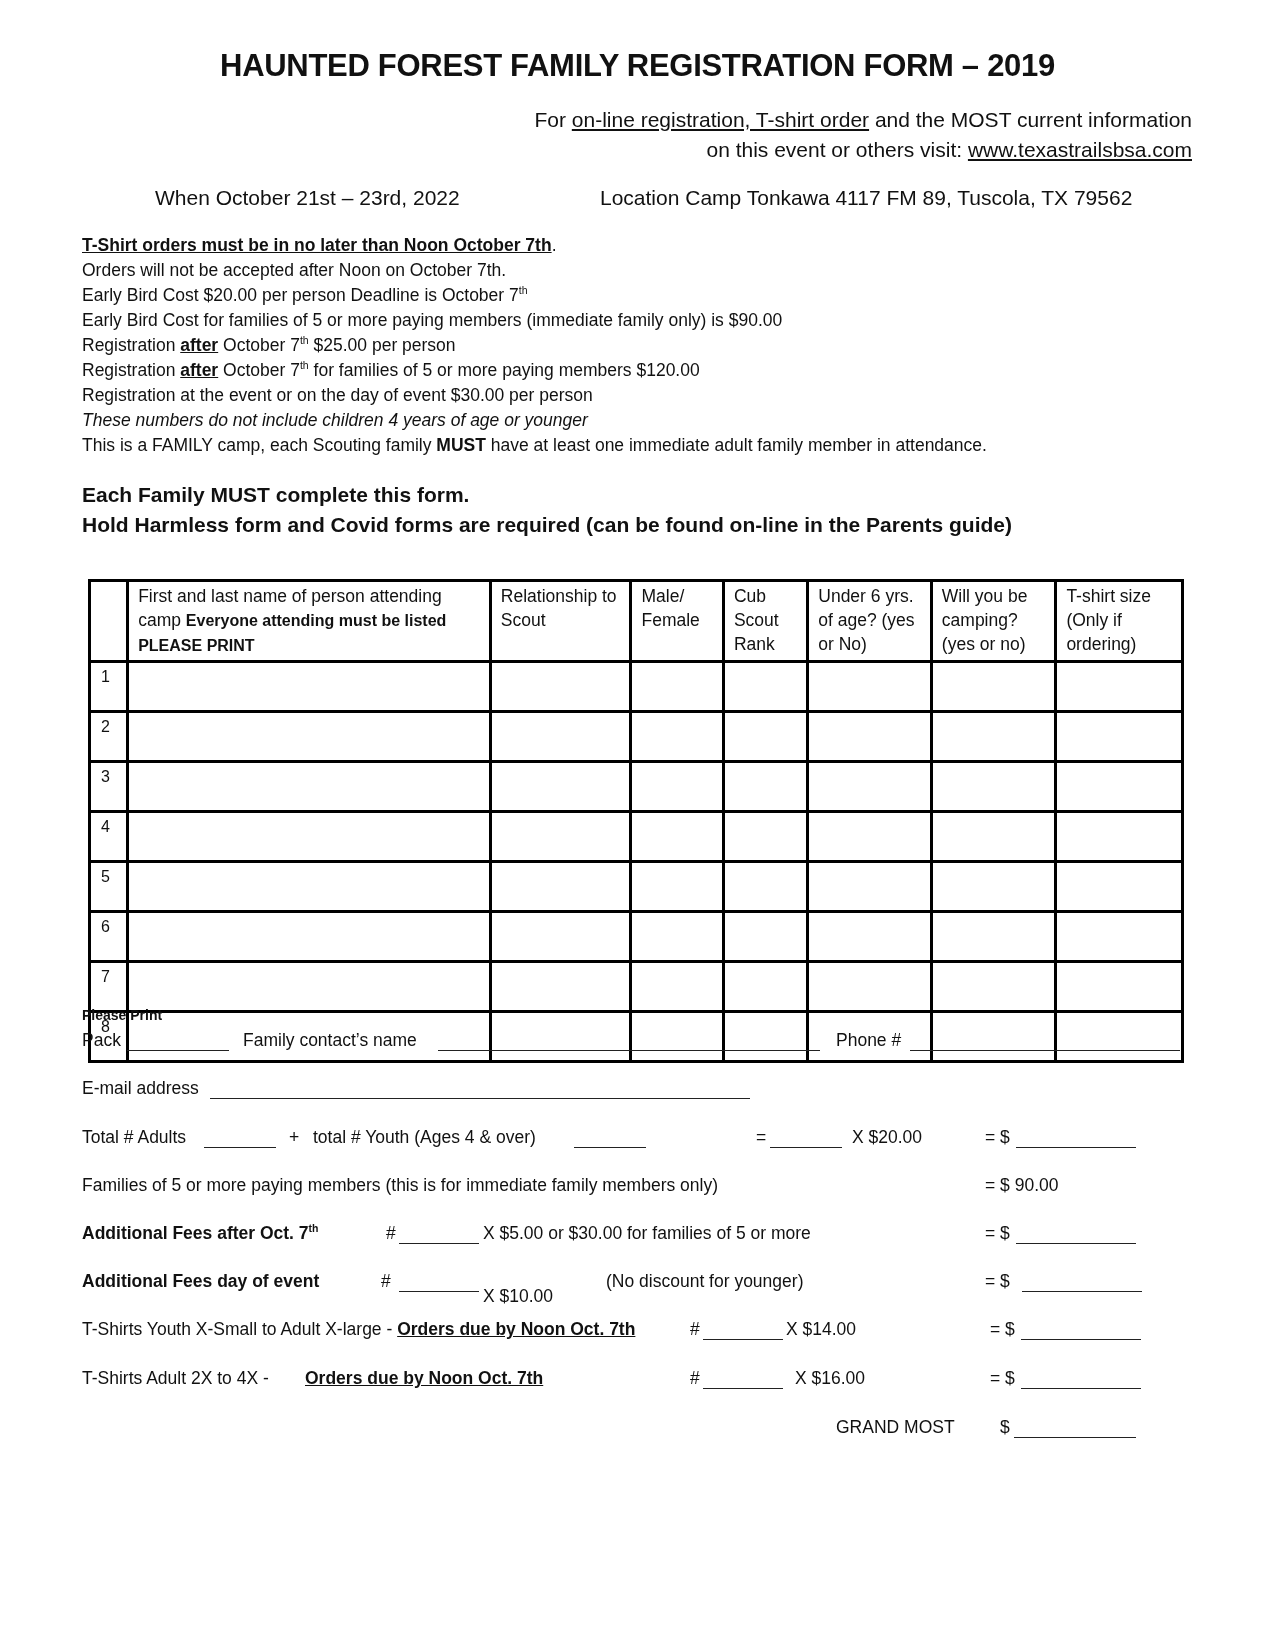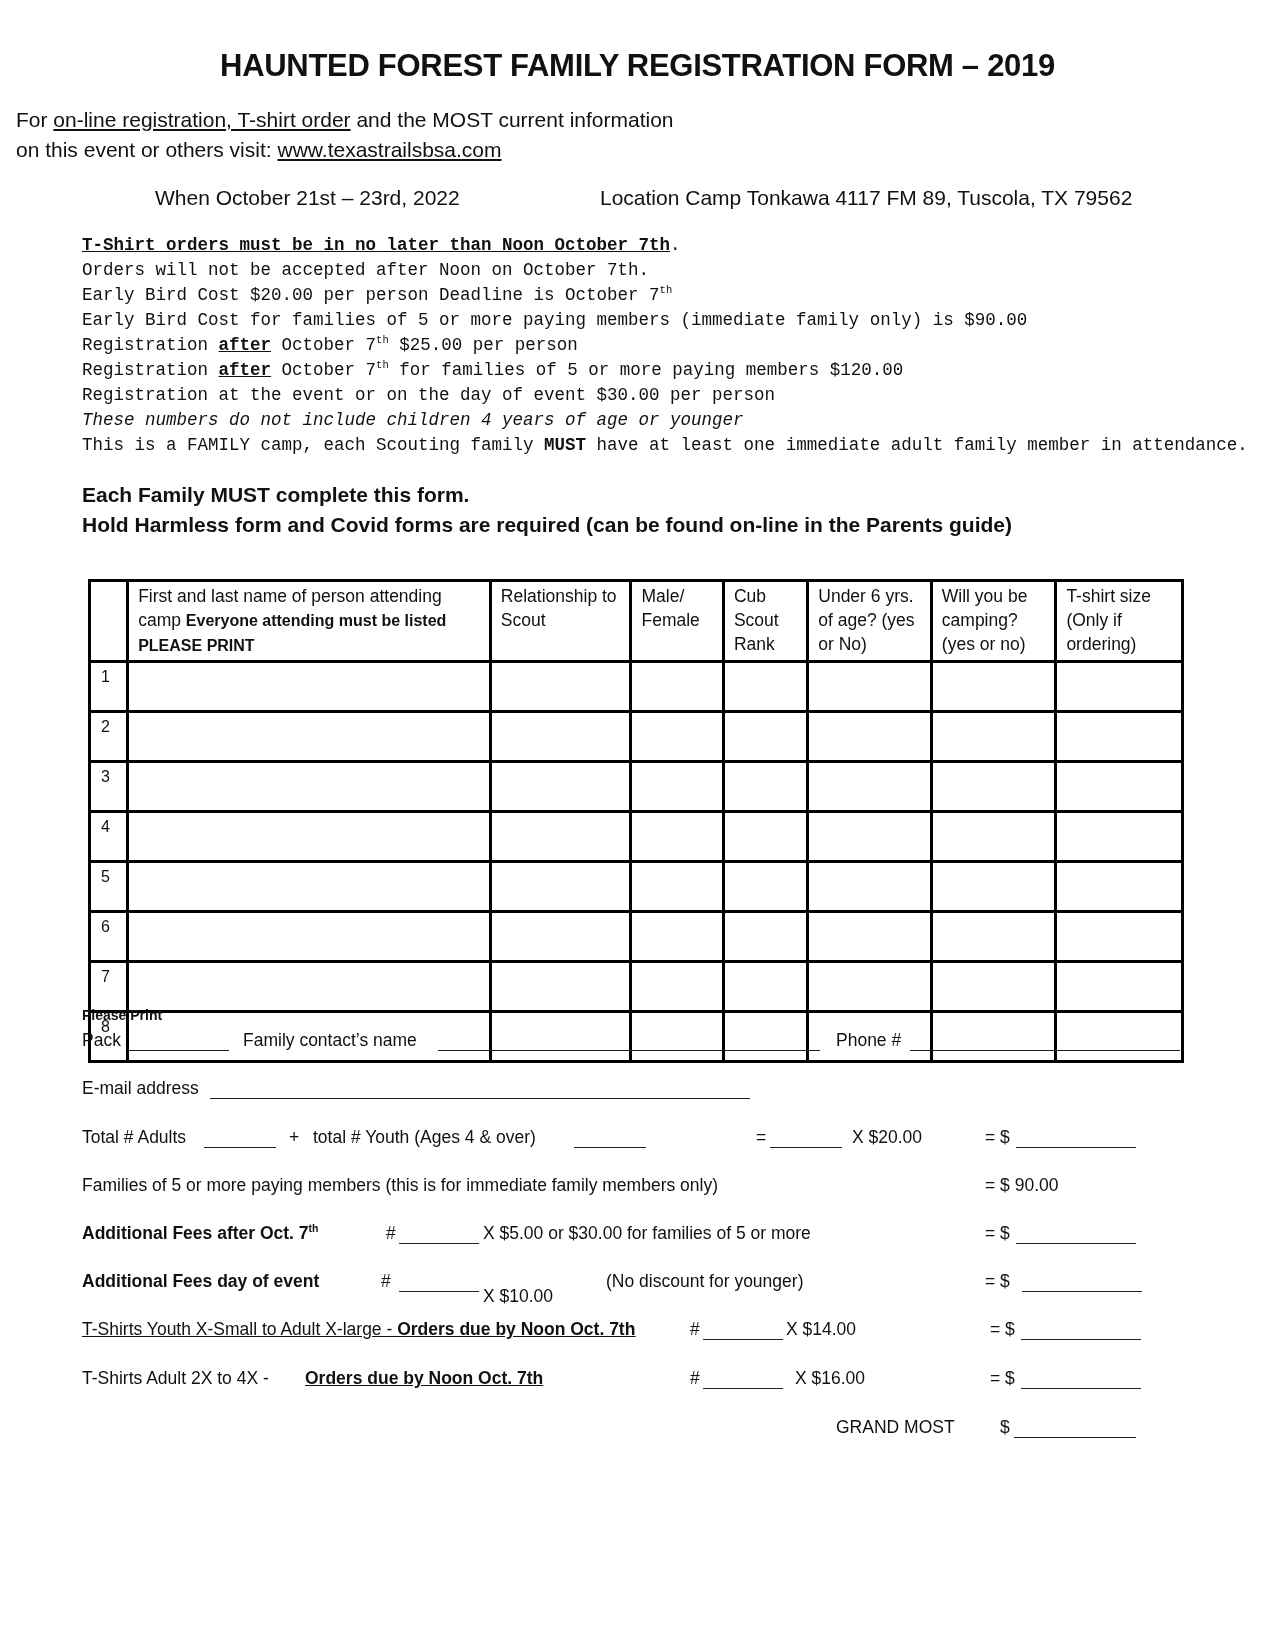--- a/index.html
+++ b/index.html
@@ -5,25 +5,25 @@
   html, body { margin: 0; padding: 0; background: #ffffff; }
   body {
     width: 1275px; height: 1650px; position: relative; overflow: hidden;
     font-family: "Liberation Sans", sans-serif; color: #111;
   }
   .abs { position: absolute; white-space: nowrap; }
   .title {
     left: 0; width: 1275px; top: 48px; text-align: center;
     font-size: 31px; font-weight: bold; letter-spacing: -0.3px;
   }
-  .sub { left: 16px; width: 1192px; text-align: left; font-size: 21px; }
+  .sub { left: 0; width: 1192px; text-align: right; font-size: 21px; }
   .u { text-decoration: underline; }
   .b { font-weight: bold; }
   .i { font-style: italic; }
-  .line { font-size: 17.5px; left: 82px; font-family: Liberation Mono, monospace; }
+  .line { font-size: 17.5px; left: 82px; }
   .when { font-size: 21px; }
   .h2 { font-size: 21px; font-weight: bold; left: 82px; }
   sup { font-size: 0.6em; line-height: 0; }
 
   table.reg {
     position: absolute; left: 88px; top: 579px; width: 1096px;
     border-collapse: collapse; table-layout: fixed;
   }
   table.reg td, table.reg th {
     border: 3px solid #000; vertical-align: top; text-align: left;
@@ -205,21 +205,21 @@
 <span class="abs blank" style="left:1016px; top:1226px; width:120px;"></span>
 
 <div class="abs fl b" style="left:82px; top:1271px;">Additional Fees day of event</div>
 <div class="abs fl" style="left:381px; top:1271px;">#</div>
 <span class="abs blank" style="left:399px; top:1274px; width:80px;"></span>
 <div class="abs fl" style="left:483px; top:1271px;margin-top:15px;">X   $10.00</div>
 <div class="abs fl" style="left:606px; top:1271px;">(No discount for younger)</div>
 <div class="abs fl" style="left:985px; top:1271px;">= $</div>
 <span class="abs blank" style="left:1022px; top:1274px; width:120px;"></span>
 
-<div class="abs fl" style="left:82px; top:1319px;text-decoration:underline;"><span>T-Shirts Youth X-Small to Adult X-large - </span><span class="b u">Orders due by Noon Oct. 7th</span></div>
+<div class="abs fl" style="left:82px; top:1319px;"><span>T-Shirts Youth X-Small to Adult X-large - </span><span class="b u">Orders due by Noon Oct. 7th</span></div>
 <div class="abs fl" style="left:690px; top:1319px;">#</div>
 <span class="abs blank" style="left:703px; top:1322px; width:80px;"></span>
 <div class="abs fl" style="left:786px; top:1319px;">X    $14.00</div>
 <div class="abs fl" style="left:990px; top:1319px;">= $</div>
 <span class="abs blank" style="left:1021px; top:1322px; width:120px;"></span>
 
 <div class="abs fl" style="left:82px; top:1368px;">T-Shirts Adult 2X to 4X -</div>
 <div class="abs fl b u" style="left:305px; top:1368px;">Orders due by Noon Oct. 7th</div>
 <div class="abs fl" style="left:690px; top:1368px;">#</div>
 <span class="abs blank" style="left:703px; top:1371px; width:80px;"></span>

